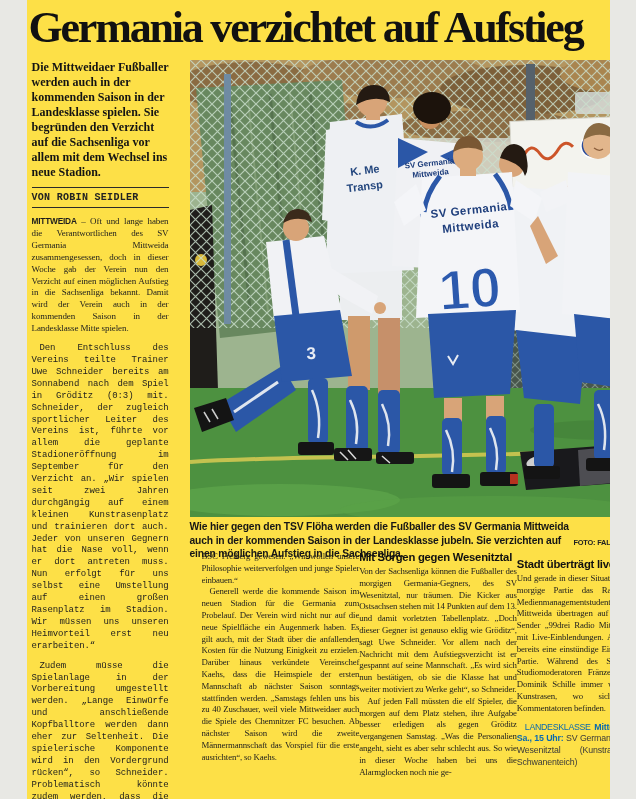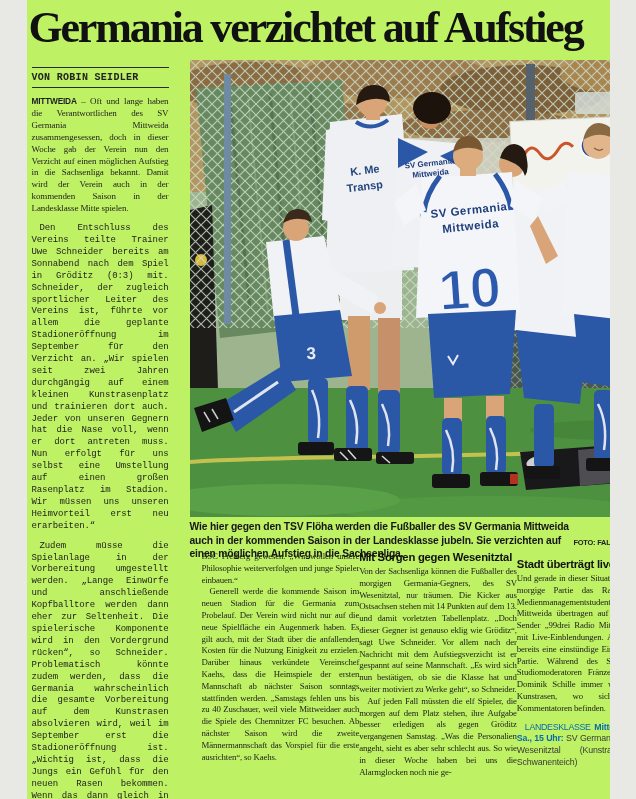--- a/index.html
+++ b/index.html
@@ -1,19 +1,19 @@
 <!DOCTYPE html>
 <html lang="de"><head>
 <meta charset="utf-8">
 <style>
   * { margin:0; padding:0; box-sizing:border-box; }
   html,body { background:#e8e8e4; }
   .page {
     position:relative; width:583px; height:799px; margin:0 auto;
-    background:#bef264; color:#1b1b1b; overflow:hidden;
+    background:#fde047; color:#1b1b1b; overflow:hidden;
     font-family:"Liberation Serif", serif;
   }
   .headline {
     position:absolute; left:2px; top:0; width:634px;
     font-family:"Liberation Serif", serif; font-weight:bold;
     font-size:44px; line-height:56px; letter-spacing:-2.2px; white-space:nowrap;
     color:#111;
   }
   
   .leftcol { position:absolute; left:5px; top:60px; width:137px; }
@@ -73,20 +73,21 @@
   .footer .fx  { color:#3a3a3a; }
 </style>
 </head>
 <body>
 
 <div class="page">
 
   <h1 class="headline">Germania verzichtet auf Aufstieg</h1>
 
   <div class="leftcol">
+    <p class="lead">Die Mittweidaer Fußballer werden auch in der kommenden Saison in der Landesklasse spielen. Sie begründen den Verzicht auf die Sachsenliga vor allem mit dem Wechsel ins neue Stadion.</p>
     <hr class="rule">
     <div class="byline">VON ROBIN SEIDLER</div>
     <hr class="rule" style="margin-top:0;">
     <div class="bodytext">
       <p><span class="dateline">MITTWEIDA</span> <span>– Oft und lange haben die Verantwortlichen des SV Germania Mittweida zusammengesessen, doch in dieser Woche gab der Verein nun den Verzicht auf einen möglichen Aufstieg in die Sachsenliga bekannt. Damit wird der Verein auch in der kommenden Saison in der Landesklasse Mitte spielen.</span></p>
       <p>Den Entschluss des Vereins teilte Trainer Uwe Schneider bereits am Sonnabend nach dem Spiel in Gröditz (0:3) mit. Schneider, der zugleich sportlicher Leiter des Vereins ist, führte vor allem die geplante Stadioneröffnung im September für den Verzicht an. „Wir spielen seit zwei Jahren durchgängig auf einem kleinen Kunstrasenplatz und trainieren dort auch. Jeder von unseren Gegnern hat die Nase voll, wenn er dort antreten muss. Nun erfolgt für uns selbst eine Umstellung auf einen großen Rasenplatz im Stadion. Wir müssen uns unseren Heimvorteil erst neu erarbeiten.“</p>
       <p>Zudem müsse die Spielanlage in der Vorbereitung umgestellt werden. „Lange Einwürfe und anschließende Kopfballtore werden dann eher zur Seltenheit. Die spielerische Komponente wird in den Vordergrund rücken“, so Schneider. Problematisch könnte zudem werden, dass die Germania wahrscheinlich die gesamte Vorbereitung auf dem Kunstrasen absolvieren wird, weil im September erst die Stadioneröffnung ist. „Wichtig ist, dass die Jungs ein Gefühl für den neuen Rasen bekommen. Wenn das dann gleich in der Landesliga passieren soll, ist das gefährlich für unsere Entwicklung im Verein“, sagt Germania-Präsident Harald Kaehs und betont, dass der wirtschaftliche Aspekt bei den Überlegungen keine Rolle gespielt habe. Ein kleiner Aspekt sei zudem die derzeitige Entwicklung beim</p>
     </div>
   </div>
 

